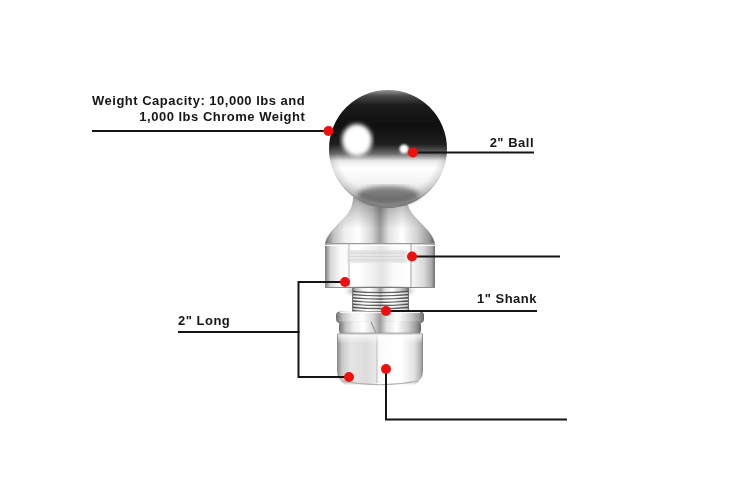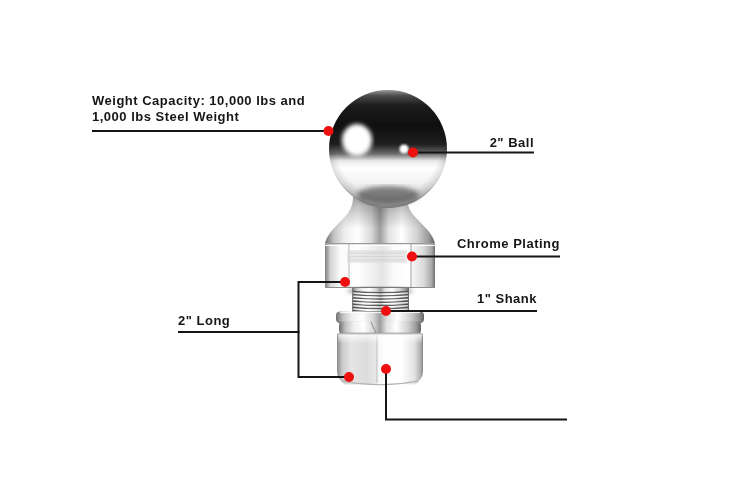--- a/index.html
+++ b/index.html
@@ -3,21 +3,21 @@
 <meta charset="utf-8">
 <style>
   html,body{margin:0;padding:0;background:#ffffff;}
   .stage{
     position:relative;width:750px;height:500px;background:#ffffff;overflow:hidden;
     font-family:"Liberation Sans", sans-serif;
   }
   .art{position:absolute;left:0;top:0;}
   .lbl{
     position:absolute;font-weight:700;font-size:13px;line-height:15.5px;
-    letter-spacing:0.5px;color:#161616;white-space:nowrap;
+    letter-spacing:0.5px;color:#161616;white-space:nowrap;text-align:right;
   }
   .lbl.right{text-align:right;}
   
   .leader{stroke:#151515;stroke-width:2;fill:none;stroke-linejoin:miter;stroke-linecap:butt;}
   .dot{fill:#ee0f0f;stroke:none;}
   .thr{stroke:#454545;stroke-width:1.3;fill:none;opacity:.85;}
   .thrh{stroke:rgba(255,255,255,.95);stroke-width:.9;fill:none;}
   .edge{stroke:rgba(90,90,90,.28);fill:none;}
 </style>
 </head>
@@ -191,25 +191,24 @@
       <circle class="dot" cx="412" cy="256.5" r="5"></circle>
       <circle class="dot" cx="386" cy="311" r="5"></circle>
       <circle class="dot" cx="345" cy="282" r="5"></circle>
       <circle class="dot" cx="349" cy="377" r="5"></circle>
       <circle class="dot" cx="386" cy="369" r="5"></circle>
     </g>
   </svg>
 
   <div class="lbl" style="left:92px;top:93px;">
     <div>Weight Capacity: 10,000 lbs and</div>
-    <div>1,000 lbs Steel Weight</div>
+    <div>1,000 lbs Chrome Weight</div>
   </div>
 
   <div class="lbl right" style="right:216px;top:135px;">2" Ball</div>
 
-  <div class="lbl right" style="right:190px;top:236px;">Chrome Plating</div>
 
   <div class="lbl right" style="right:213px;top:291px;">1" Shank</div>
 
   <div class="lbl" style="left:178px;top:313px;">2" Long</div>
 
 
 </div>
 
 </body></html>

